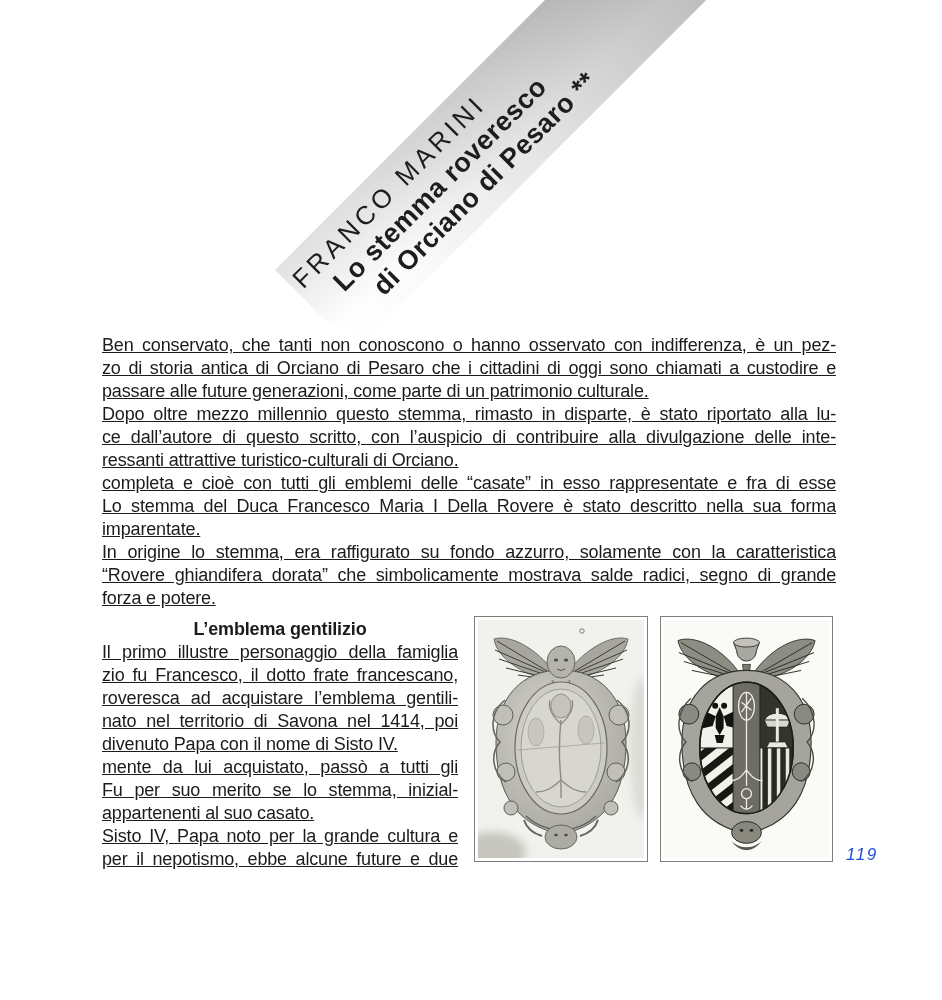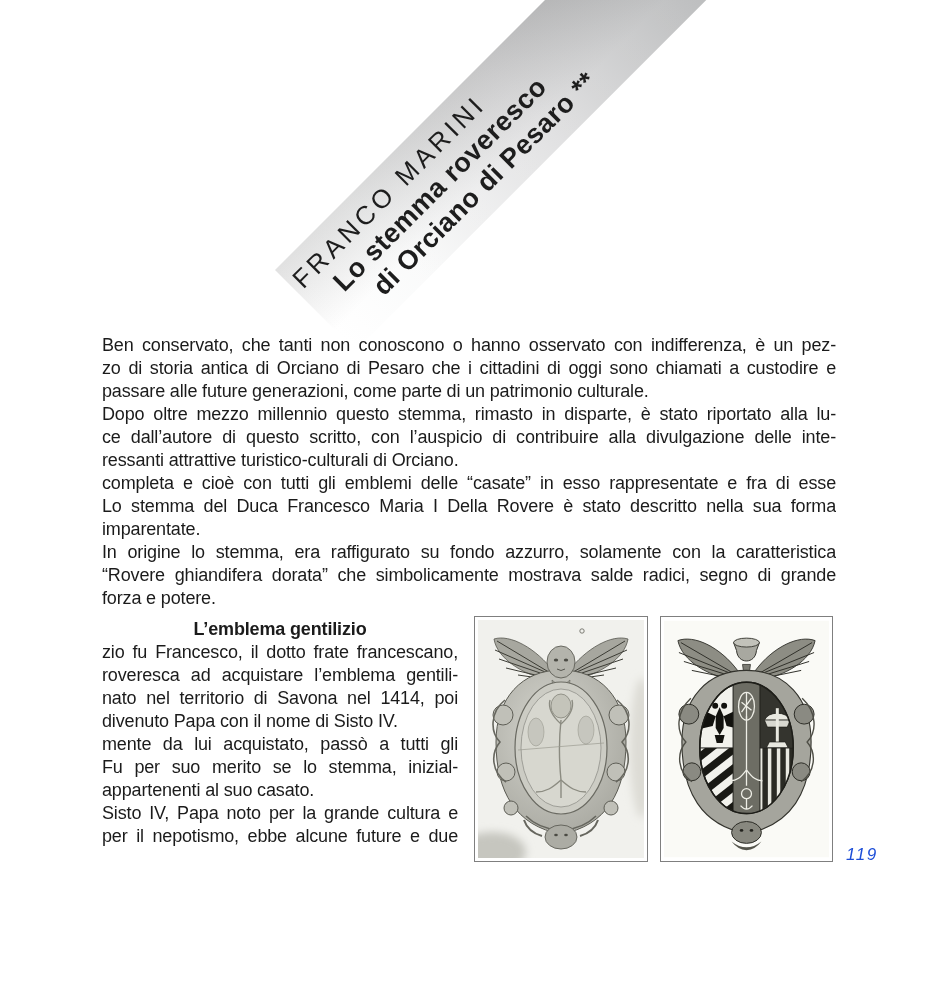--- a/index.html
+++ b/index.html
@@ -22,21 +22,21 @@
   .banner-text{position:absolute; left:0; top:10px; width:100%;}
   .b-line{line-height:31px; white-space:nowrap; color:#1d1d1d;}
   .b-author{font-size:26px; font-weight:400; letter-spacing:4px; margin-left:6px;}
   .b-title1{font-size:27px; font-weight:bold; letter-spacing:0.5px; margin-left:33px;}
   .b-title2{font-size:27px; font-weight:bold; letter-spacing:0.5px; margin-left:58px;}
   
   .intro{position:absolute; left:102px; top:334px; width:734px;
          font-size:18px; line-height:23px; letter-spacing:-0.15px;}
   .column{position:absolute; left:102px; top:618px; width:356px;
          font-size:18px; line-height:23px; letter-spacing:-0.15px;}
-  .ln{height:23px; overflow:hidden; text-align:justify; text-align-last:justify;}
+  .ln{height:23px; overflow:hidden; text-align:justify; text-align-last:justify;text-decoration:underline;}
   .ln.end{text-align:right; text-align-last:left;}
   .heading{height:23px; font-weight:bold; text-align:center;}
   
   .figure{position:absolute; top:616px; height:246px; box-sizing:border-box;
           border:1px solid #7f7f7f; background:#ffffff; padding:3px;}
   .fig1{left:474px; width:174px;}
   .fig2{left:660px; width:173px;}
   .figure svg{display:block; width:100%; height:100%;}
   
   .pagenum{position:absolute; left:846px; top:845px; font-size:17px;
@@ -66,20 +66,21 @@
     <div class="ln">completa e cioè con tutti gli emblemi delle “casate” in esso rappresentate e fra di esse</div>
     <div class="ln">Lo stemma del Duca Francesco Maria I Della Rovere è stato descritto nella sua forma</div>
     <div class="ln end">imparentate.</div>
     <div class="ln">In origine lo stemma, era raffigurato su fondo azzurro, solamente con la caratteristica</div>
     <div class="ln">“Rovere ghiandifera dorata” che simbolicamente mostrava salde radici, segno di grande</div>
     <div class="ln end">forza e potere.</div>
   </div>
 
   <div class="column">
     <div class="heading">L’emblema gentilizio</div>
+    <div class="ln">Il primo illustre personaggio della famiglia</div>
     <div class="ln">zio fu Francesco, il dotto frate francescano,</div>
     <div class="ln">roveresca ad acquistare l’emblema gentili-</div>
     <div class="ln">nato nel territorio di Savona nel 1414, poi</div>
     <div class="ln end">divenuto Papa con il nome di Sisto IV.</div>
     <div class="ln">mente da lui acquistato, passò a tutti gli</div>
     <div class="ln">Fu per suo merito se lo stemma, inizial-</div>
     <div class="ln end">appartenenti al suo casato.</div>
     <div class="ln">Sisto IV, Papa noto per la grande cultura e</div>
     <div class="ln">per il nepotismo, ebbe alcune future e due</div>
   </div>

